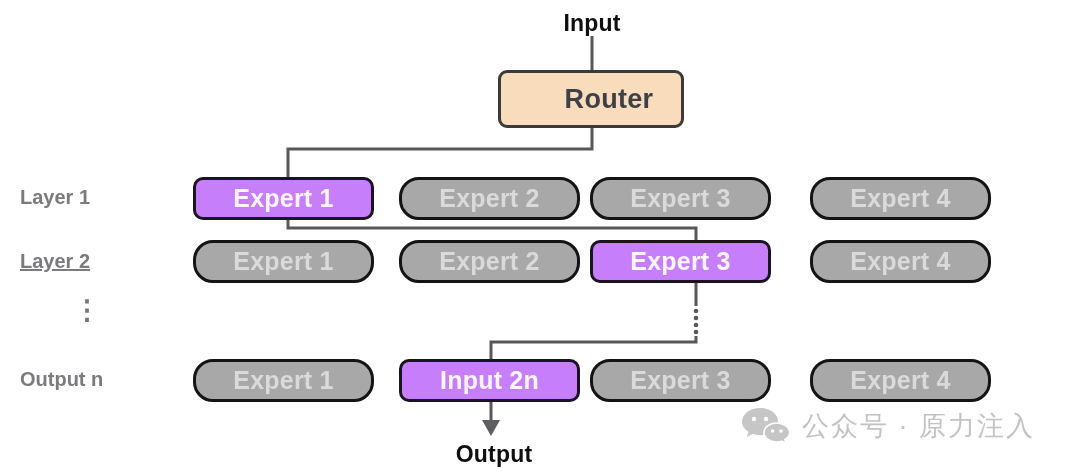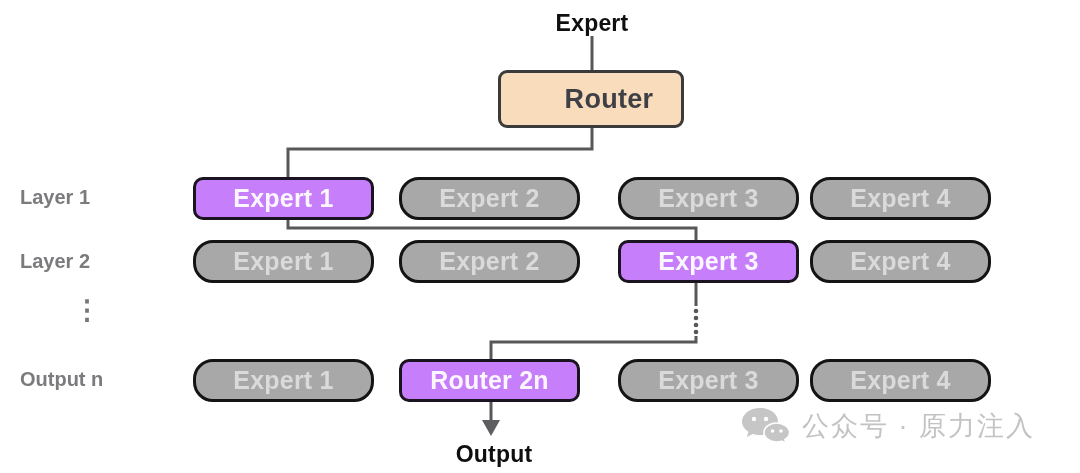--- a/index.html
+++ b/index.html
@@ -51,21 +51,21 @@
     box-sizing:border-box;
   }
   .expert span{
     font-weight:bold;font-size:25px;letter-spacing:.2px;white-space:nowrap;
   }
   .expert.inactive{background:#A8A8A8;border-radius:20px;}
   .expert.inactive span{color:#DADADA;}
   .expert.active{background:#C77EFB;border-color:#1A1420;}
   .expert.active span{color:#FBF6FF;}
 
-  .c1{left:193px}.c2{left:399px}.c3{left:618px}.c4{left:810px}
+  .c1{left:193px}.c2{left:399px}.c3{left:590px}.c4{left:810px}
   .r1{top:177px}.r2{top:240px}.r3{top:359px}
 
   .ellipsis{
     position:absolute;
     left:57px;top:296px;width:60px;
     text-align:center;
     font-size:27px;
     font-weight:bold;
     color:#77777A;
     line-height:1.1;
@@ -98,29 +98,29 @@
       <circle cx="696" cy="318" r="2.3"></circle>
       <circle cx="696" cy="325" r="2.3"></circle>
       <circle cx="696" cy="332" r="2.3"></circle>
     </g>
 
     <polyline points="696,336 696,342 491,342 491,423" fill="none" stroke="#58585B" stroke-width="3"></polyline>
 
     <polygon points="491,436 482,420 500,420" fill="#5E5E61"></polygon>
   </svg>
 
-  <div class="io-label" style="left:592px;top:10px;">Expert</div>
+  <div class="io-label" style="left:592px;top:10px;">Input</div>
   <div class="io-label" style="left:494px;top:441px;">Output</div>
 
   <div class="router">
     <span>Router</span>
   </div>
 
   <div class="layer-label" style="top:186px;">Layer 1</div>
-  <div class="layer-label" style="top:250px;">Layer 2</div>
+  <div class="layer-label" style="top:250px;text-decoration:underline;">Layer 2</div>
   <div class="layer-label" style="top:368px;">Output n</div>
 
   <div class="ellipsis">⋮</div>
 
   <div class="expert active r1 c1">
     <span>Expert 1</span>
   </div>
   <div class="expert inactive r1 c2">
     <span>Expert 2</span>
   </div>
@@ -141,21 +141,21 @@
     <span>Expert 3</span>
   </div>
   <div class="expert inactive r2 c4">
     <span>Expert 4</span>
   </div>
 
   <div class="expert inactive r3 c1">
     <span>Expert 1</span>
   </div>
   <div class="expert active r3 c2">
-    <span>Router 2n</span>
+    <span>Input 2n</span>
   </div>
   <div class="expert inactive r3 c3">
     <span>Expert 3</span>
   </div>
   <div class="expert inactive r3 c4">
     <span>Expert 4</span>
   </div>
 
   <div class="watermark">
     <svg width="52" height="40" viewBox="0 0 52 40">

